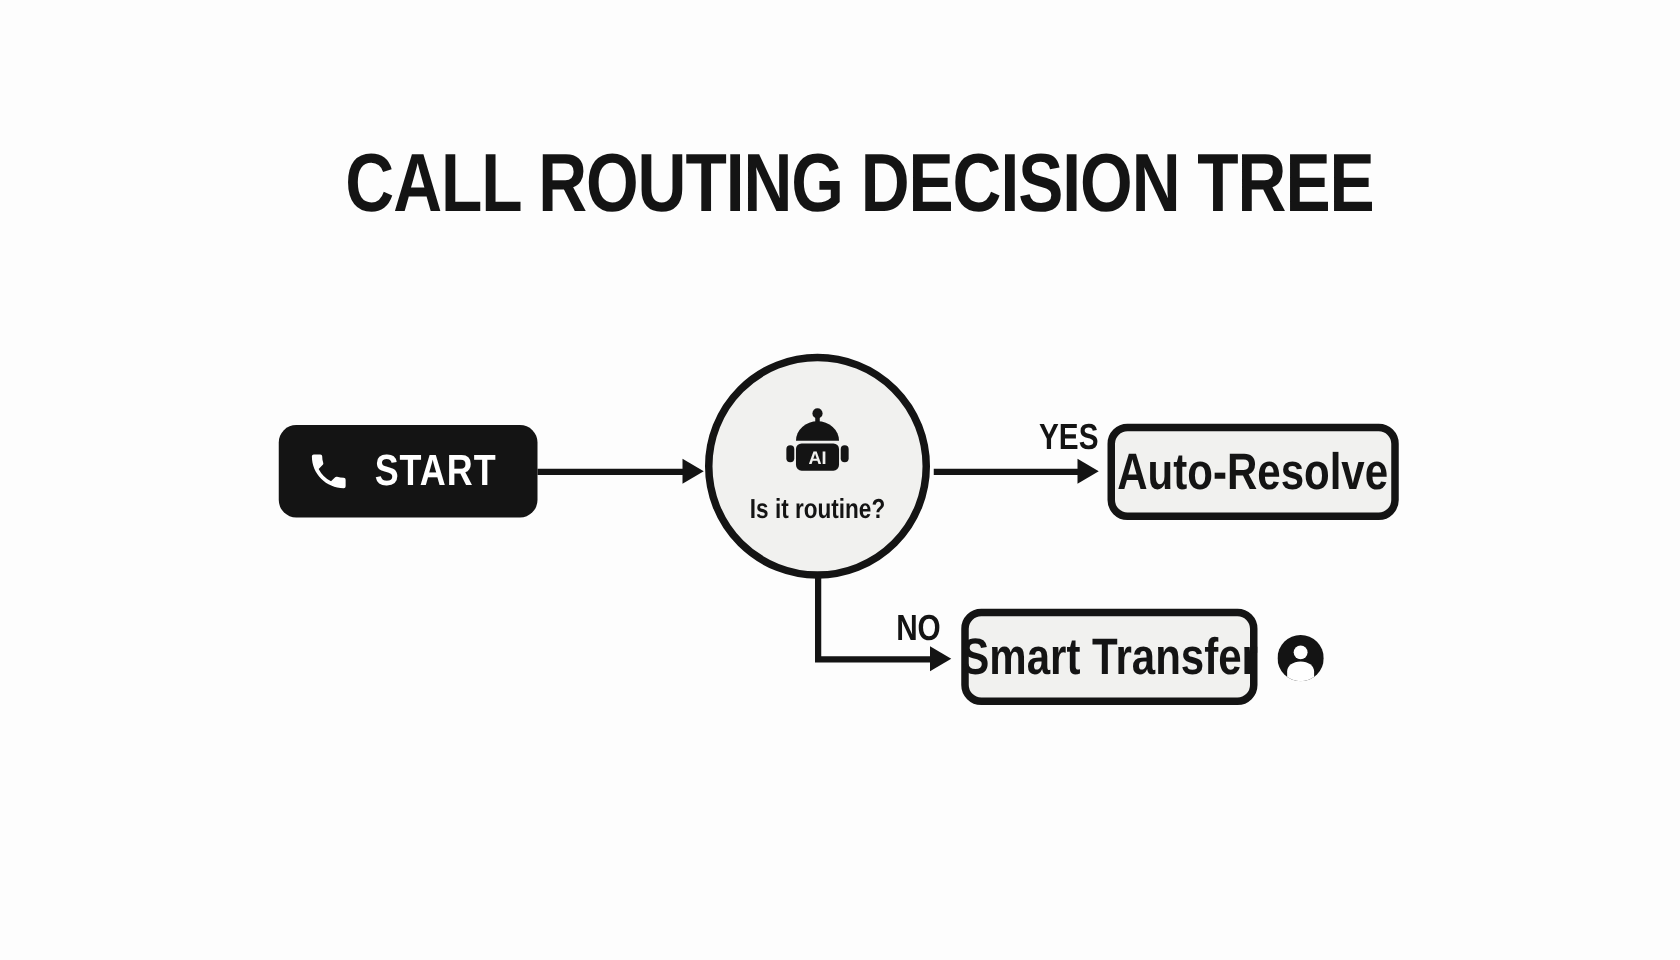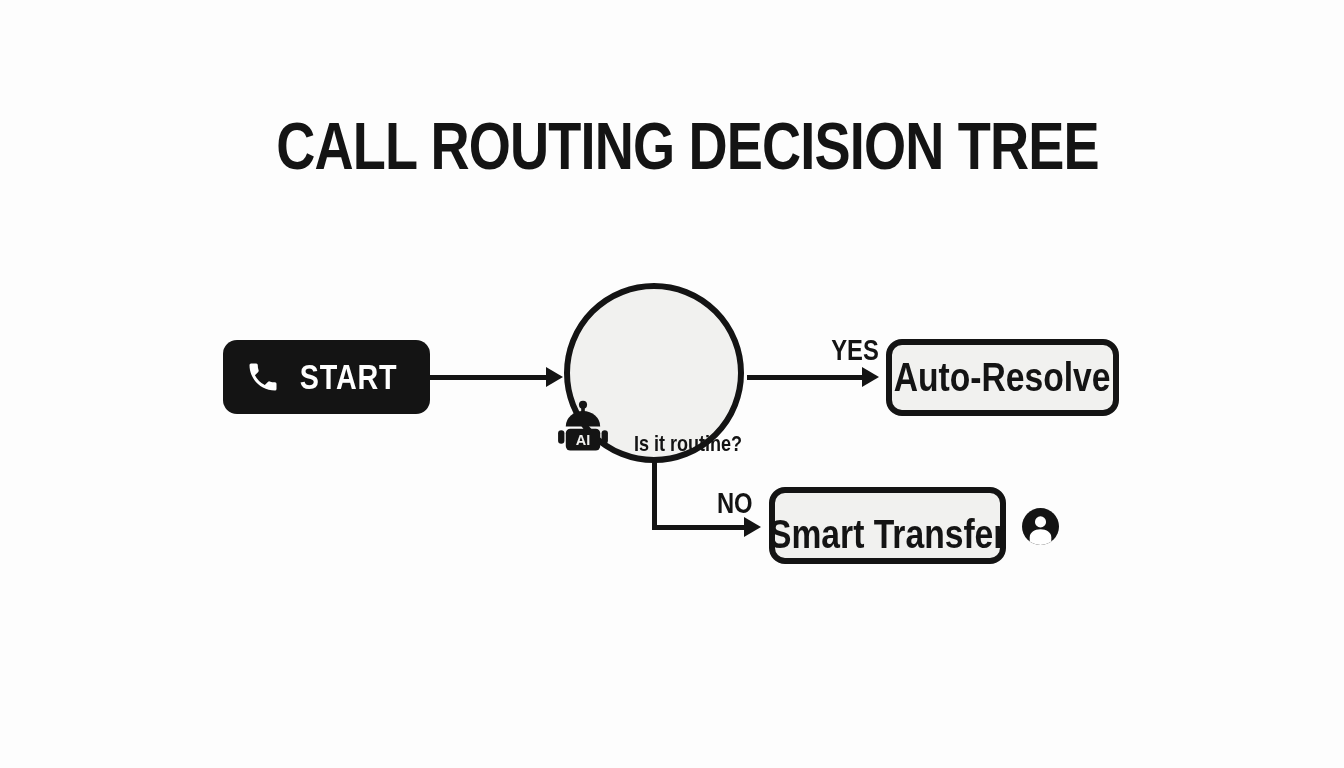--- a/index.html
+++ b/index.html
@@ -47,21 +47,21 @@
     border-bottom:10px solid transparent;
     border-left:17px solid var(--ink);
   }
 
   
   .decision-node{
     position:absolute;left:548px;top:283px;width:180px;height:180px;
     background:var(--fill);
     border:6px solid var(--ink);
     border-radius:50%;
-    display:flex;flex-direction:row;align-items:flex-end;justify-content:center;
+    display:flex;flex-direction:column;align-items:center;justify-content:center;
     gap:10px;
   }
   .decision-node .question{
     font-size:22px;font-weight:bold;color:var(--ink);
   }
 
   
   .branch-label{
     position:absolute;
     font-size:29px;font-weight:bold;color:var(--ink);
@@ -75,21 +75,21 @@
     position:absolute;height:77px;
     background:var(--fill);
     border:6px solid var(--ink);
     border-radius:16px;
     display:flex;align-items:center;justify-content:center;
   }
   .outcome-node .label{
     font-size:41px;font-weight:bold;color:var(--ink);
   }
   .auto-resolve-node{left:870px;top:339px;width:233px;}
-  .smart-transfer-node{left:753px;top:487px;width:237px;align-items:flex-end;}
+  .smart-transfer-node{left:753px;top:487px;width:237px;}
 
   .person-badge{position:absolute;left:1006px;top:508px;width:37px;height:37px;}
   .person-badge svg{display:block;width:100%;height:100%;}
 </style>
 </head>
 <body>
 
 <div class="canvas">
 
   <div class="title">

